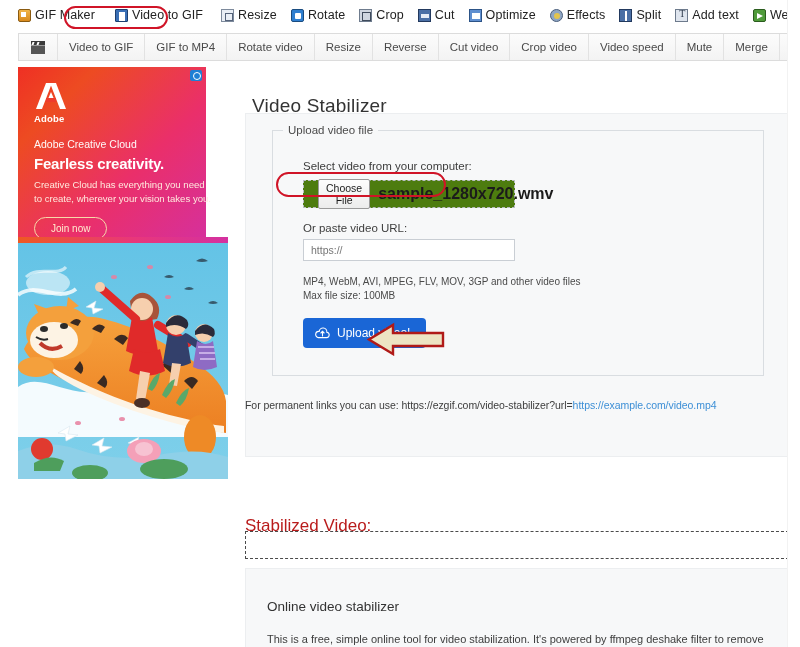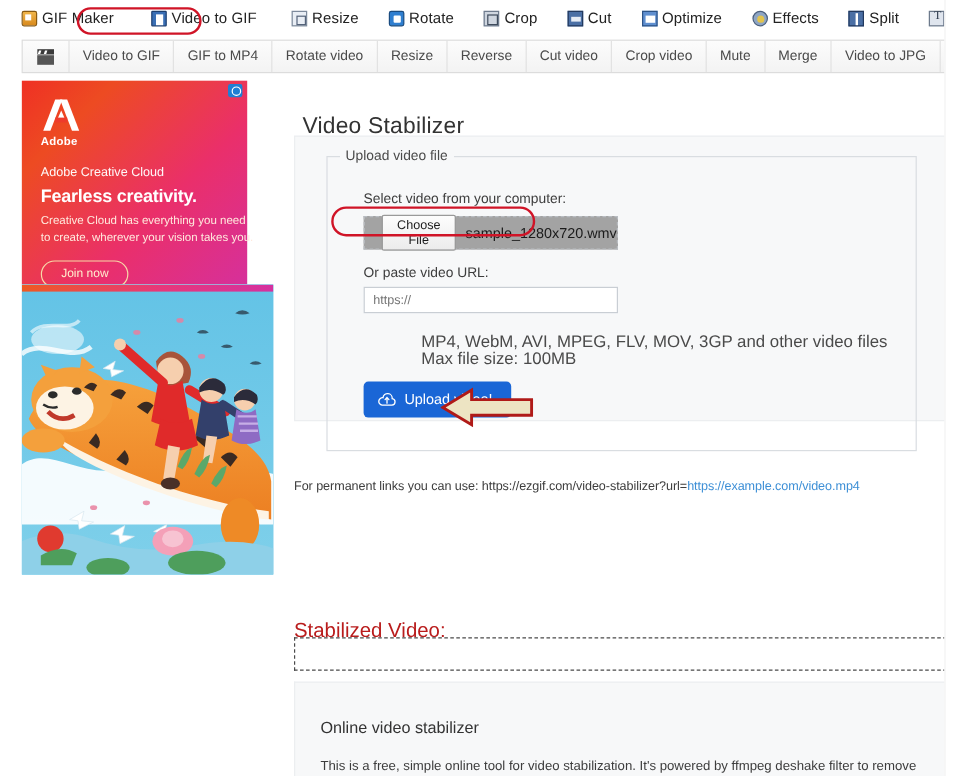--- a/index.html
+++ b/index.html
@@ -8,21 +8,21 @@
     width: 800px; height: 647px;
     background: #ffffff;
     font-family: "Liberation Sans", sans-serif;
     overflow: hidden;
   }
   #page { position: relative; width: 800px; height: 647px; background: #fff; }
 
   
   .topnav {
     position: absolute; left: 0; top: 0; width: 800px; height: 30px;
-    display: flex; align-items: center; gap: 12px;
+    display: flex; align-items: center; gap: 1px;
     padding-left: 18px;
     background: #fff;
     white-space: nowrap;
   }
   .topnav-item {
     display: inline-flex; align-items: center; gap: 4px;
     font-size: 12.5px; color: #222; padding: 0 7px 0 0; margin-right: 6px;
     cursor: pointer;
   }
   .topnav-item .lbl { letter-spacing: 0.1px; }
@@ -105,48 +105,48 @@
   .ad-head { color:#ffffff; font-size:15px; font-weight:bold; margin-top:5px; letter-spacing:-0.2px;}
   .ad-body { color:#ffe9dd; font-size:9.6px; line-height:1.45; margin-top:6px; width:178px;}
   .ad-cta {
     margin-top:11px; display:inline-block; border:1.4px solid #f7d9a8; border-radius:14px;
     color:#ffeccd; font-size:10px; padding:5px 16px; cursor:pointer; background:transparent;
   }
   .ad-art { position:relative; width:210px; height:242px; overflow:hidden; background:#6ec8e8; }
   .ad-art svg { display:block; }
   .h1 { font-size:19px; color:#333; font-weight:normal; margin:13px 0 0 6px; letter-spacing:.2px;}
   .card {
-    position:absolute; left:245px; top:113px; width:544px; height:238px;
+    position:absolute; left:245px; top:113px; width:544px; height:344px;
     background:#f7f8f9; border:1px solid #eceef0;
   }
   fieldset.upload {
     position:absolute; left:26px; top:10px; width:492px; height:252px;
     border:1px solid #d9dde1; margin:0; padding:0;
   }
   fieldset.upload legend { font-size:11.5px; color:#4a4a4a; padding:0 5px; margin-left:10px;}
   .lbl-sm { font-size:11.5px; color:#3d3d3d; }
   .f-select { position:absolute; left:30px; top:24px;text-align:right; }
   .file-box {
     position:absolute; left:30px; top:44px; width:212px; height:28px;
-    border:1px dashed #b9bdc2; background:#a3a3a3;
+    border:1px dashed #b9bdc2; background:#4d7c0f;
     display:flex; align-items:center; padding-left:14px; gap:8px;
   }
   .choose-btn {
     border:1px solid #9a9a9a; background:linear-gradient(#fdfdfd,#ececec);
     font-size:10.5px; color:#1b1b1b; padding:2px 7px; border-radius:2px; cursor:pointer;
     font-family:"Liberation Sans",sans-serif;
   }
-  .file-name { font-size:12px; color:#1b1b1b; }
+  .file-name { font-size:16px; color:#1b1b1b;font-weight:bold; }
   .f-url-label { position:absolute; left:30px; top:86px; }
   .url-input {
     position:absolute; left:30px; top:103px; width:212px; height:22px;
     border:1px solid #c9ced4; background:#fff; font-size:10.5px; color:#9aa0a6;
     padding:2px 7px; font-family:"Liberation Sans",sans-serif; outline:none;
   }
-  .hint { position:absolute; left:30px; font-size:14px; color:#4a4a4a;margin-left:48px; }
+  .hint { position:absolute; left:30px; font-size:10px; color:#4a4a4a; }
   .hint1 { top:140px; }
   .hint2 { top:154px; }
   .upload-btn {
     position:absolute; left:30px; top:182px; height:30px; padding:0 16px 0 12px;
     background:#1a66d6; border:none; border-radius:4px; color:#fff;
     font-size:12px; display:flex; align-items:center; gap:7px; cursor:pointer;
     font-family:"Liberation Sans",sans-serif;
   }
   .cloud-ico { width:15px; height:12px; position:relative; display:inline-block; }
 
@@ -250,20 +250,23 @@
         <span>Resize</span>
       </div>
     <div class="subnav-item">
         <span>Reverse</span>
       </div>
     <div class="subnav-item">
         <span>Cut video</span>
       </div>
     <div class="subnav-item">
         <span>Crop video</span>
+      </div>
+    <div class="subnav-item">
+        <span>Video speed</span>
       </div>
     <div class="subnav-item">
         <span>Mute</span>
       </div>
     <div class="subnav-item">
         <span>Merge</span>
       </div>
     <div class="subnav-item">
         <span>Video to JPG</span>
       </div>

